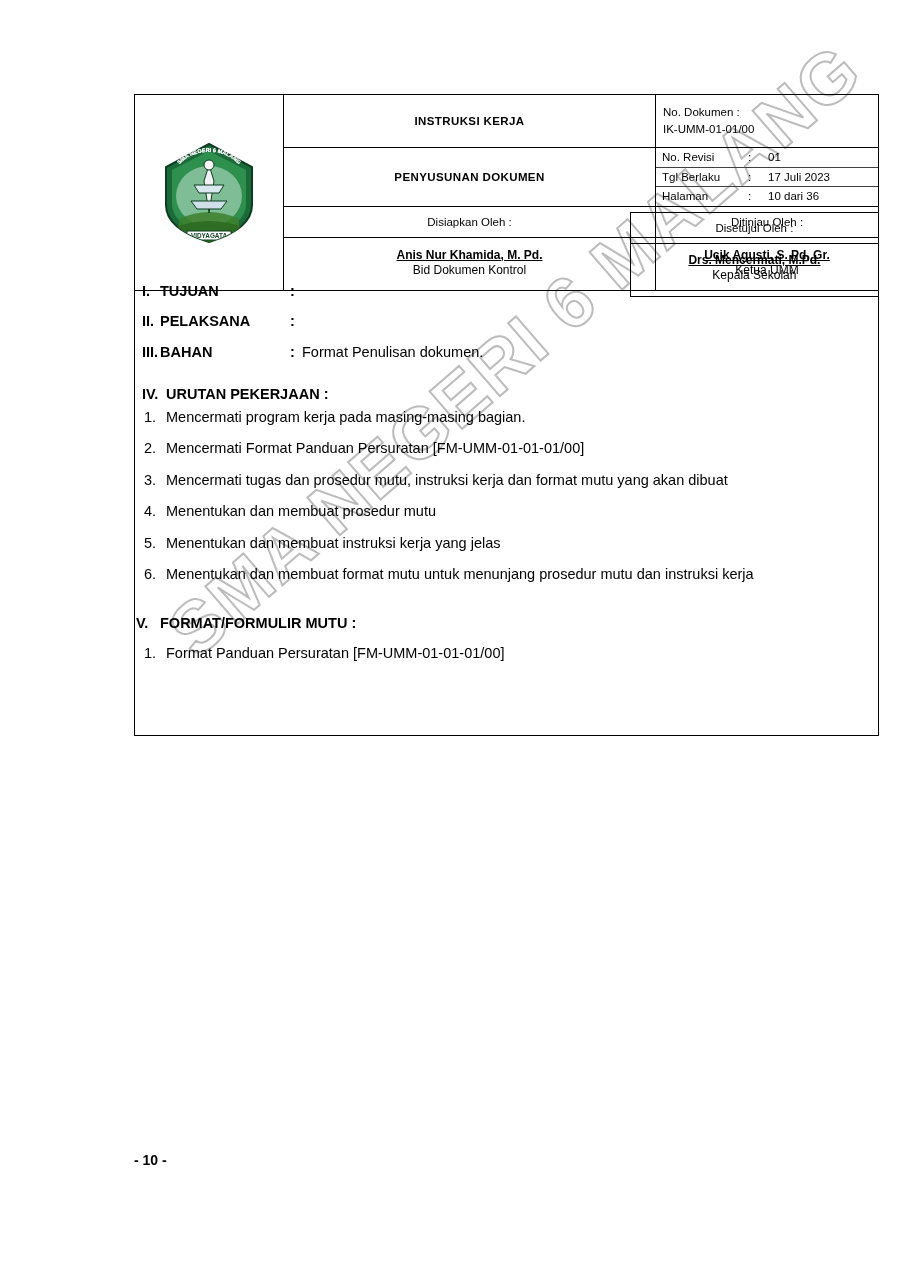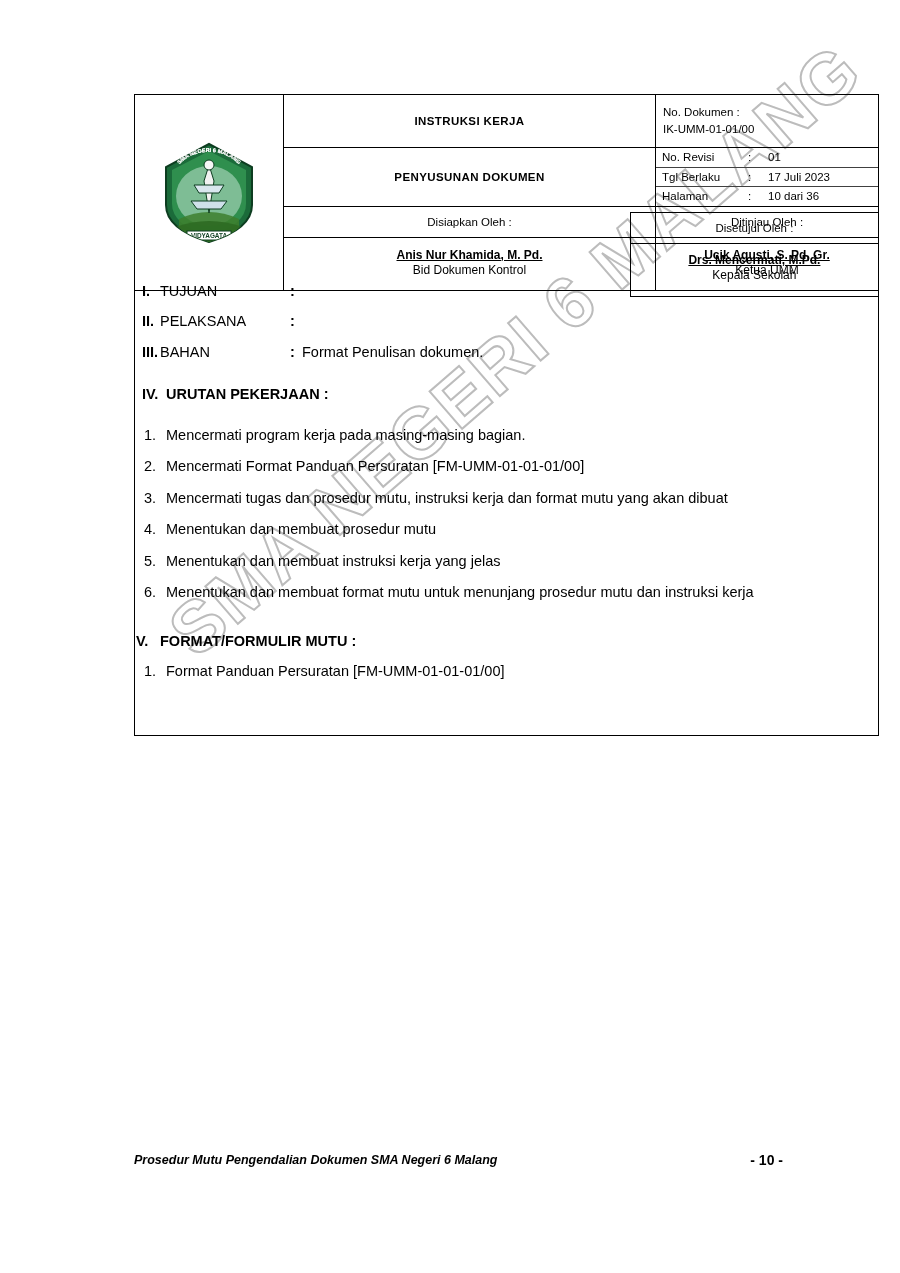--- a/index.html
+++ b/index.html
@@ -158,41 +158,41 @@
   }
   .row .num {
     width: 24px;
     font-weight: bold;
     flex: 0 0 24px;
     padding-left: 6px;
     box-sizing: border-box;
   }
   .row .lbl {
     width: 130px;
-    font-weight: normal;
+    font-weight: bold;
     flex: 0 0 130px;
   }
   .row .colon {
     width: 12px;
     flex: 0 0 12px;
     font-weight: bold;
   }
   .row .val {
     flex: 1;
     font-weight: normal;
   }
   .row.justify .val {
     text-align: justify;
     text-align-last: left;
   }
   .section-head {
     display: flex;
     font-weight: bold;
     margin-top: 20px;
-    margin-bottom: 18px;
+    margin-bottom: 0;
     font-size: 14.5px;
   }
   .section-head .num {
     width: 30px;
     flex: 0 0 30px;
     padding-left: 6px;
     box-sizing: border-box;
   }
   ol.steps {
     margin: 0;
@@ -421,15 +421,14 @@
   <ol class="steps">
     <li>
       <span class="idx">1.</span>
       <span class="txt">Format Panduan Persuratan [FM-UMM-01-01-01/00]</span>
     </li>
   </ol>
 
 </div>
 
 <div class="footer">
-  <div>Prosedur Mutu Pengendalian Dokumen SMA Negeri 6 Malang</div>
   <div class="page-no">- 10 -</div>
 </div>
 
 </body></html>

